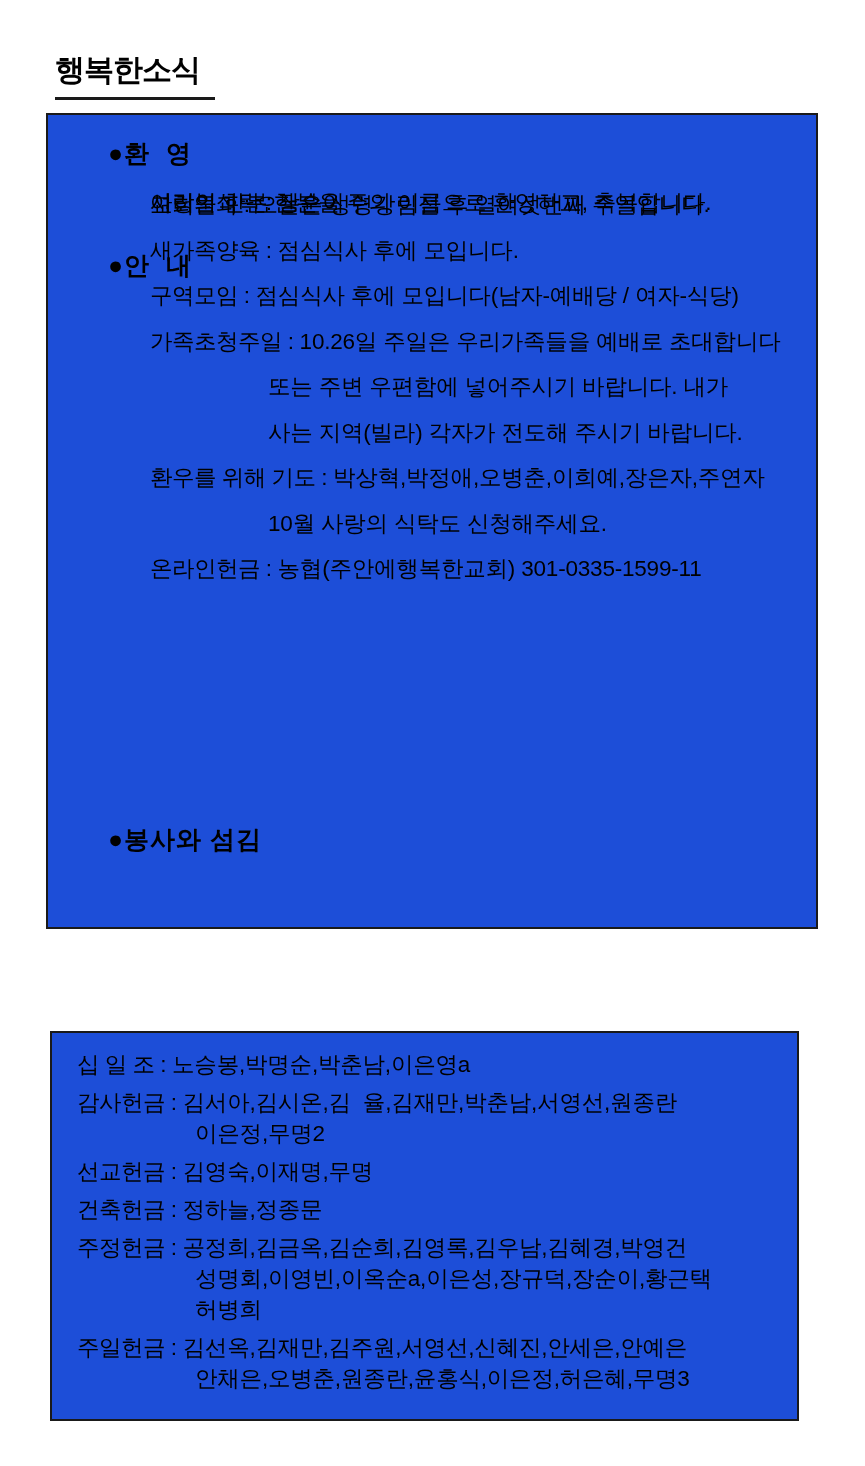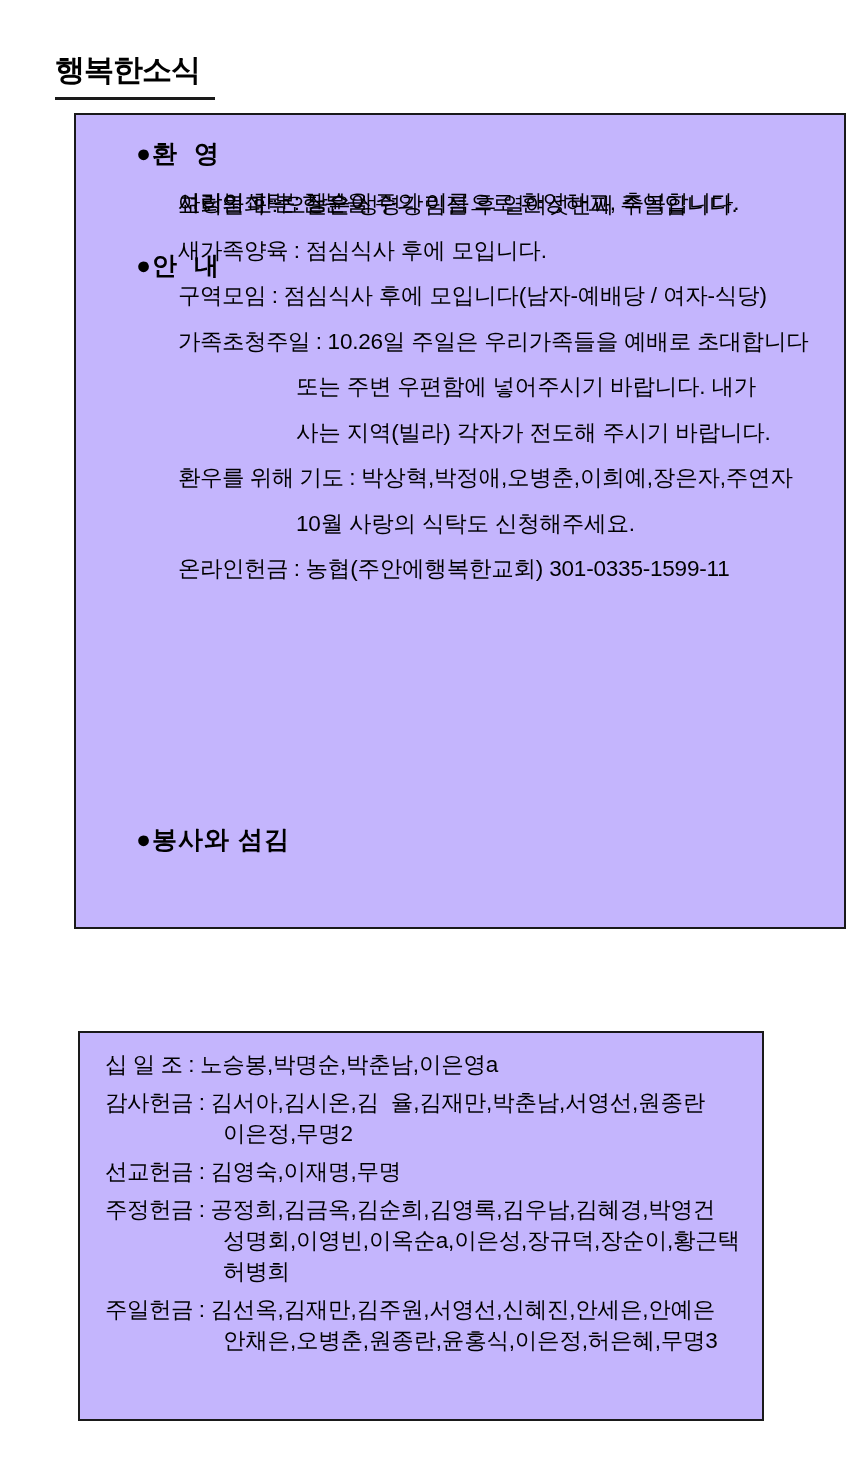--- a/index.html
+++ b/index.html
@@ -40,33 +40,32 @@
     width: 160px;
     margin-top: 2px;
   }
   .heading-underline.wide { width: 192px; }
 
   
   .box {
     position: absolute;
     border: 2px solid #1a1a1a;
     box-sizing: border-box;
-    background: #c4b5fd;
-    margin-left: 28px;
+    background: #1d4ed8;
   }
   #news-box {
     left: 46px;
     top: 113px;
     width: 772px;
     height: 816px;
   }
   #offering-box {
     left: 50px;
     top: 1031px;
-    width: 686px;
+    width: 749px;
     height: 390px;
   }
 
   
   .bullet-head {
     font-size: 25px;
     font-weight: bold;
     letter-spacing: 1px;
     margin: 0;
     padding: 0;
@@ -162,20 +161,23 @@
 
       <div class="row">
         <div class="line"><span class="label">감사헌금 :</span><span> 김서아,김시온,김  율,김재만,박춘남,서영선,원종란</span></div>
         <div class="line offering-cont">이은정,무명2</div>
       </div>
 
       <div class="row">
         <div class="line"><span class="label">선교헌금 :</span><span> 김영숙,이재명,무명</span></div>
       </div>
 
+      <div class="row">
+        <div class="line"><span class="label">건축헌금 :</span><span> 정하늘,정종문</span></div>
+      </div>
 
       <div class="row">
         <div class="line"><span class="label">주정헌금 :</span><span> 공정희,김금옥,김순희,김영록,김우남,김혜경,박영건</span></div>
         <div class="line offering-cont">성명회,이영빈,이옥순a,이은성,장규덕,장순이,황근택</div>
         <div class="line offering-cont">허병희</div>
       </div>
 
       <div class="row">
         <div class="line"><span class="label">주일헌금 :</span><span> 김선옥,김재만,김주원,서영선,신혜진,안세은,안예은</span></div>
         <div class="line offering-cont">안채은,오병춘,원종란,윤홍식,이은정,허은혜,무명3</div>

